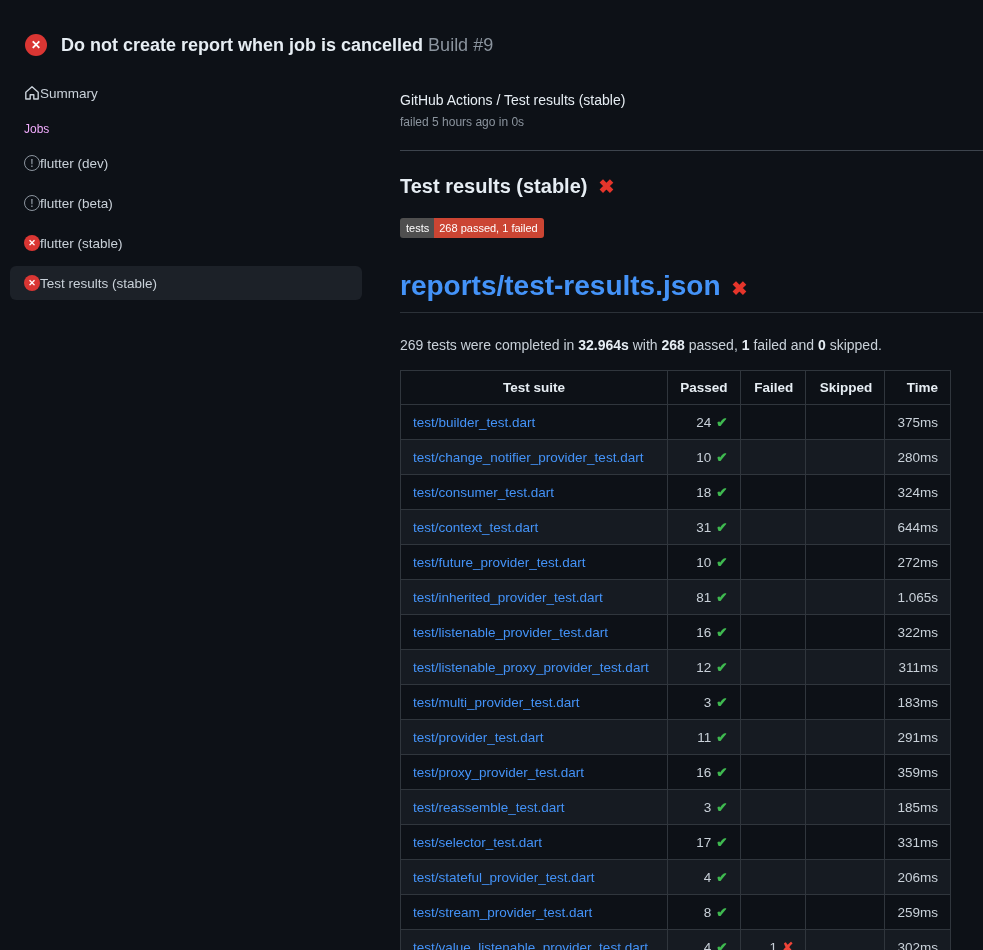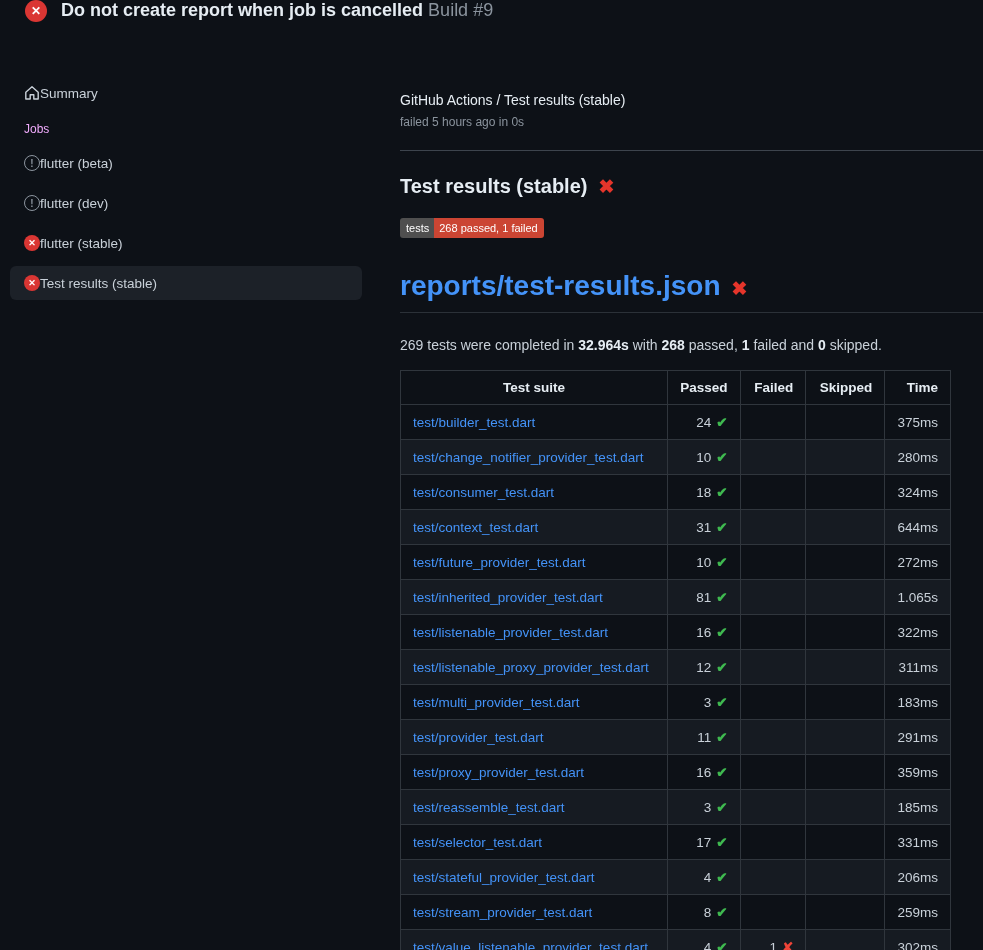--- a/index.html
+++ b/index.html
@@ -7,21 +7,21 @@
   body {
     width:983px; height:950px; overflow:hidden;
     color:#c9d1d9;
     font-family:"Liberation Sans", sans-serif;
     font-size:14px;
     --failed-red:#da3633; --check-green:#3fb950; --link-blue:#4493f8;
     --badge-label-bg:#4f4f4f; --badge-value-bg:#cb4533; --x-mark-red:#e5352b;
   }
 
   
-  .page-header { display:flex; align-items:flex-start; gap:14px; height:56px; padding:0 25px; }
+  .page-header { display:flex; align-items:flex-end; gap:14px; height:56px; padding:0 25px; }
   .big-fail-icon { width:22px; height:22px; border-radius:50%; background:var(--failed-red); position:relative; flex-shrink:0; }
   .big-fail-icon::before { content:"✕"; color:#fff; font-weight:bold; font-size:12px;
     position:absolute; top:50%; left:50%; transform:translate(-50%,-52%); }
   .page-title { font-size:18px; font-weight:bold; color:#e6edf3; white-space:nowrap; }
   .build-number { color:#8b949e; font-weight:normal; }
 
   
   .layout { display:flex; align-items:flex-start; }
 
   
@@ -92,25 +92,25 @@
         <svg viewBox="0 0 16 16" width="16" height="16" fill="none" stroke="#c9d1d9" stroke-width="1.4" stroke-linejoin="round">
           <path d="M8 1.8 1.8 7.2V14h4.4v-4.2h3.6V14h4.4V7.2L8 1.8z"></path>
         </svg>
       </span>
       <span class="side-label">Summary</span>
     </div>
     <div class="jobs-heading">Jobs</div>
     <div>
         <div class="side-item">
           <span class="status-icon icon-cancelled"></span>
-          <span class="side-label">flutter (beta)</span>
+          <span class="side-label">flutter (dev)</span>
         </div>
         <div class="side-item">
           <span class="status-icon icon-cancelled"></span>
-          <span class="side-label">flutter (dev)</span>
+          <span class="side-label">flutter (beta)</span>
         </div>
         <div class="side-item">
           <span class="status-icon icon-failed"></span>
           <span class="side-label">flutter (stable)</span>
         </div>
         <div class="side-item selected">
           <span class="status-icon icon-failed"></span>
           <span class="side-label">Test results (stable)</span>
         </div>
       </div>

